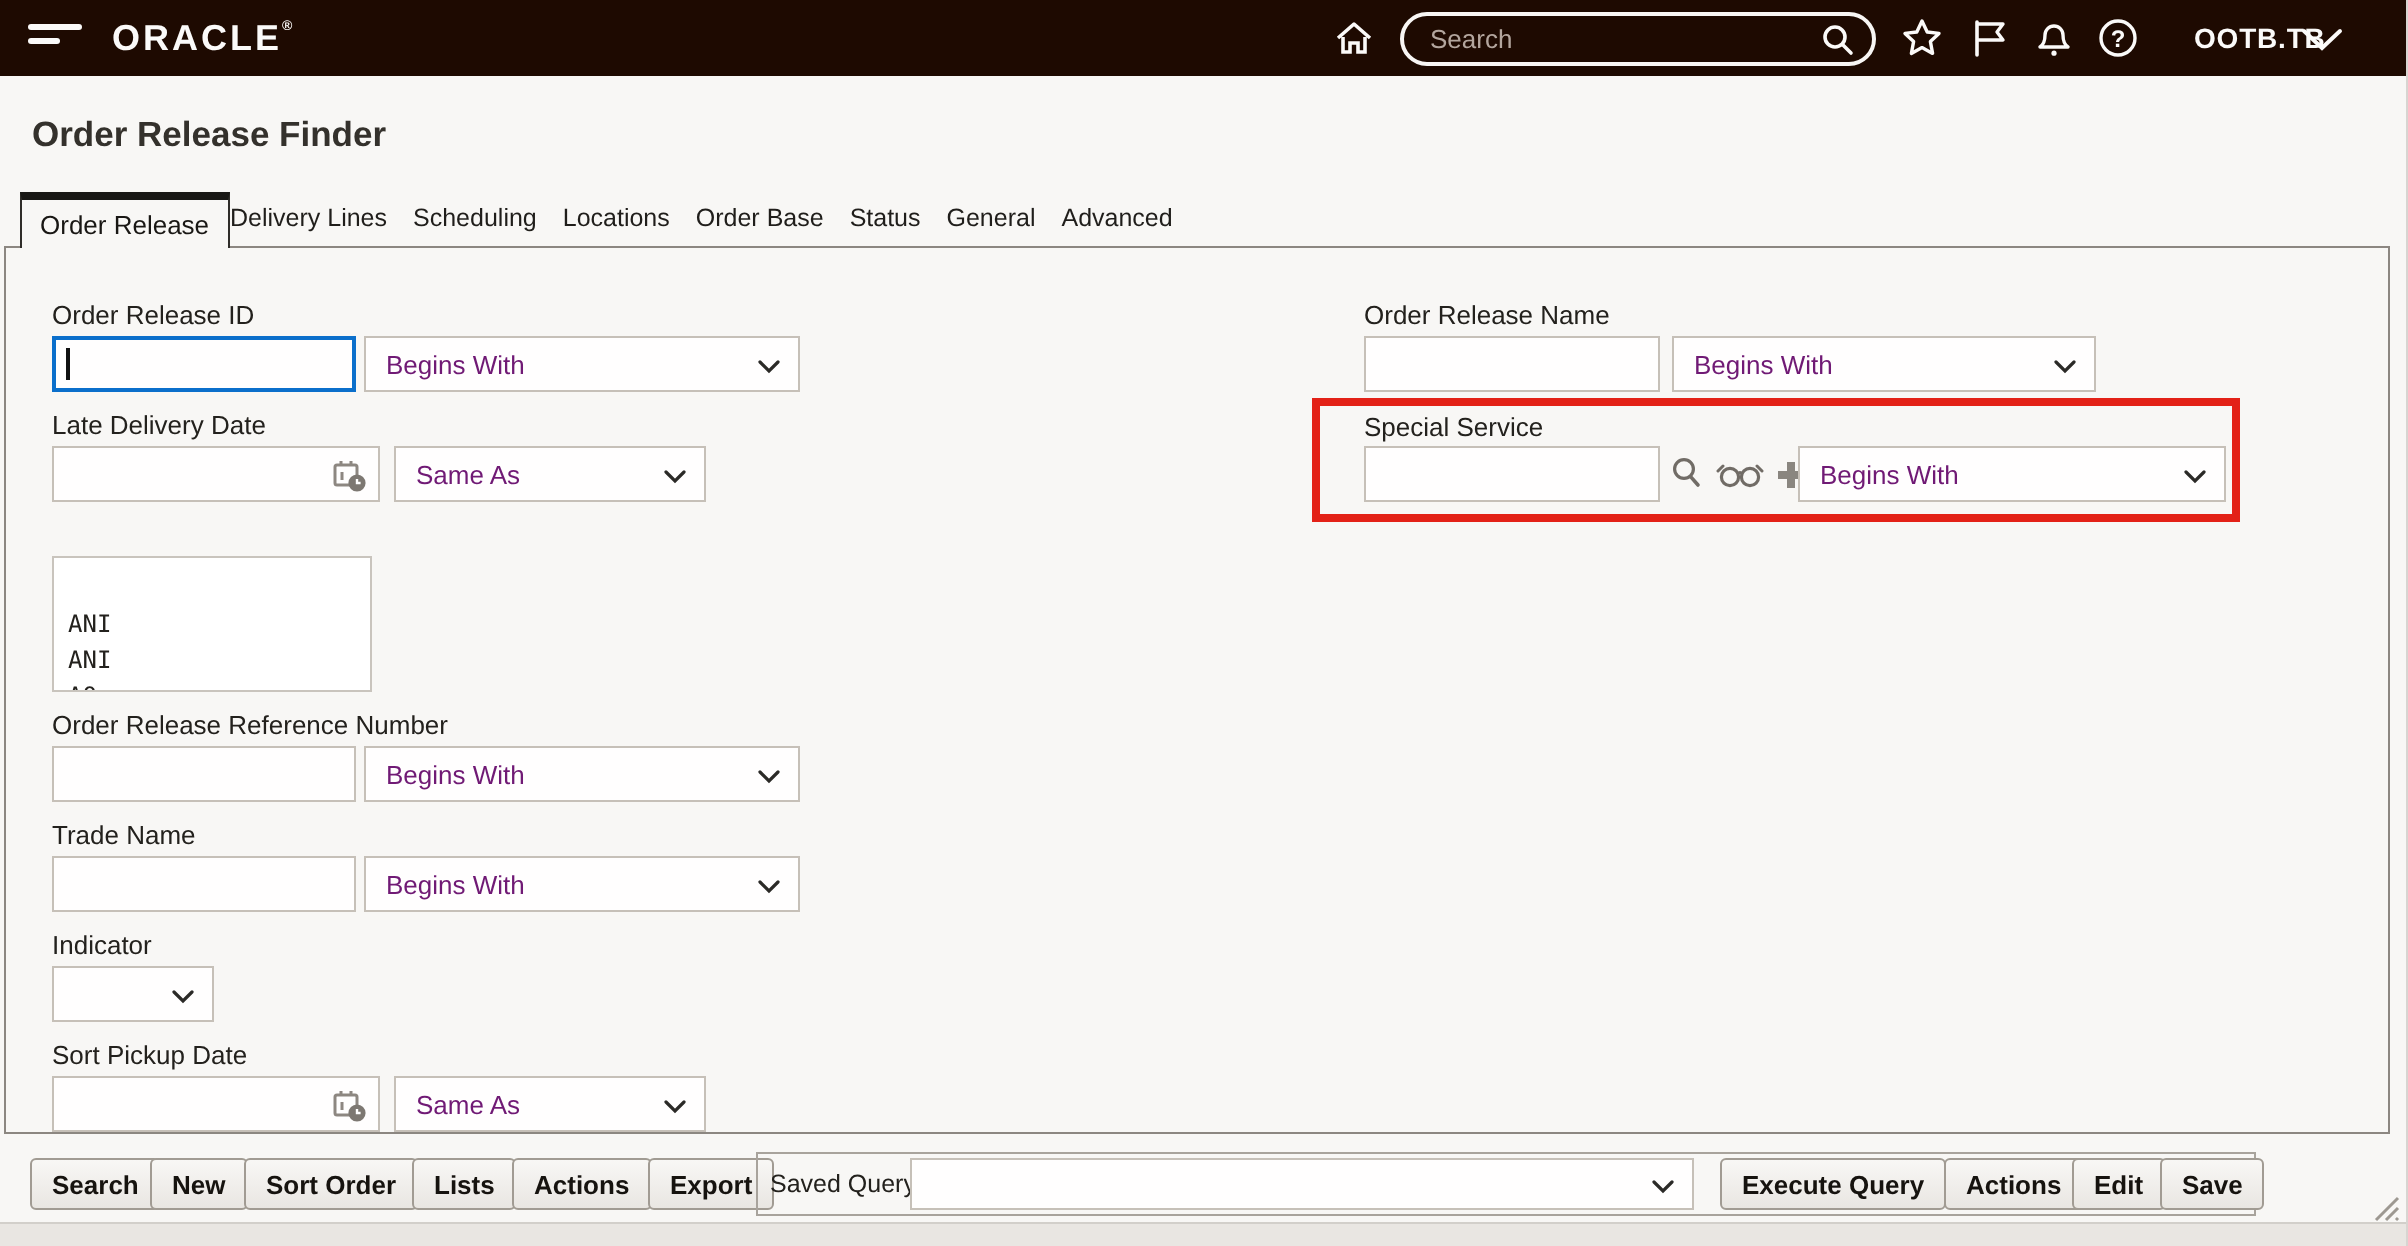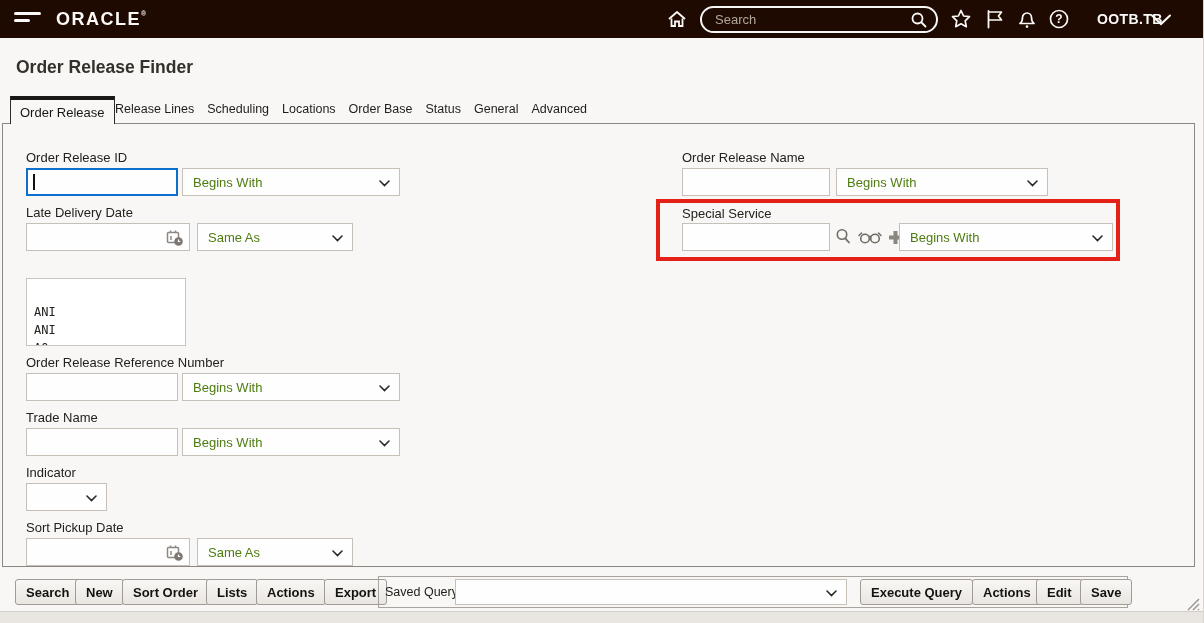--- a/index.html
+++ b/index.html
@@ -36,21 +36,21 @@
   }
   .panel { position:absolute; left:2px; top:123px; width:1193px; height:444px;
     border:1px solid #8c8781; background:#f8f7f5; }
   
   .lbl { position:absolute; font-size:13px; color:#23211d; white-space:nowrap; }
   .inp { position:absolute; height:28px; background:#fffefe; border:1px solid #c6c0b8; outline:none;
     font-family:"Liberation Sans", sans-serif; font-size:13px; color:#1c1a17; padding:0 6px; }
   .inp.focused { border:2px solid #0b6fcb; }
   .caret { position:absolute; width:1.5px; height:16px; background:#111; }
   .sel { position:absolute; height:28px; background:#fffefe; border:1px solid #c6c0b8;
-    display:flex; align-items:center; padding:0 26px 0 10px; font-size:13px; color:#4d7c0f; cursor:pointer; }
+    display:flex; align-items:center; padding:0 26px 0 10px; font-size:13px; color:#701a75; cursor:pointer; }
   .sel svg { position:absolute; right:9px; top:11px; }
   .datewrap { position:absolute; height:28px; background:#fffefe; border:1px solid #c6c0b8; }
   .datewrap .calicon { position:absolute; right:5px; top:5px; }
   .listbox { position:absolute; background:#ffffff; border:1px solid #c9c4bd; overflow:hidden;
     font-family:"DejaVu Sans Mono", monospace; font-size:12px; color:#23211d; padding-top:6px; }
   .listbox .opt { height:18px; line-height:18px; padding-left:7px; cursor:pointer; }
   .redbox { position:absolute; left:656px; top:199px; width:464px; height:62px;
     border:4px solid #e32117; z-index:3; pointer-events:none; }
   .ssicons { position:absolute; display:flex; align-items:center; gap:6px; }
   
@@ -111,21 +111,21 @@
 
     <svg class="hicon" style="left:1150px; top:14px; width:22px; height:12px" viewBox="0 0 22 12">
       <path d="M2 1.5 L11 10 L20 1.5" fill="none" stroke="#fbfaf9" stroke-width="2" stroke-linecap="round"></path>
     </svg>
   </div>
 
   <div class="pagetitle">Order Release Finder</div>
 
   <div class="tab-active">Order Release</div>
   <div class="tabbar">
-    <span>Release Lines</span>
+    <span>Delivery Lines</span>
     <span>Scheduling</span>
     <span>Locations</span>
     <span>Order Base</span>
     <span>Status</span>
     <span>General</span>
     <span>Advanced</span>
   </div>
 
   <div class="panel"></div>
 

